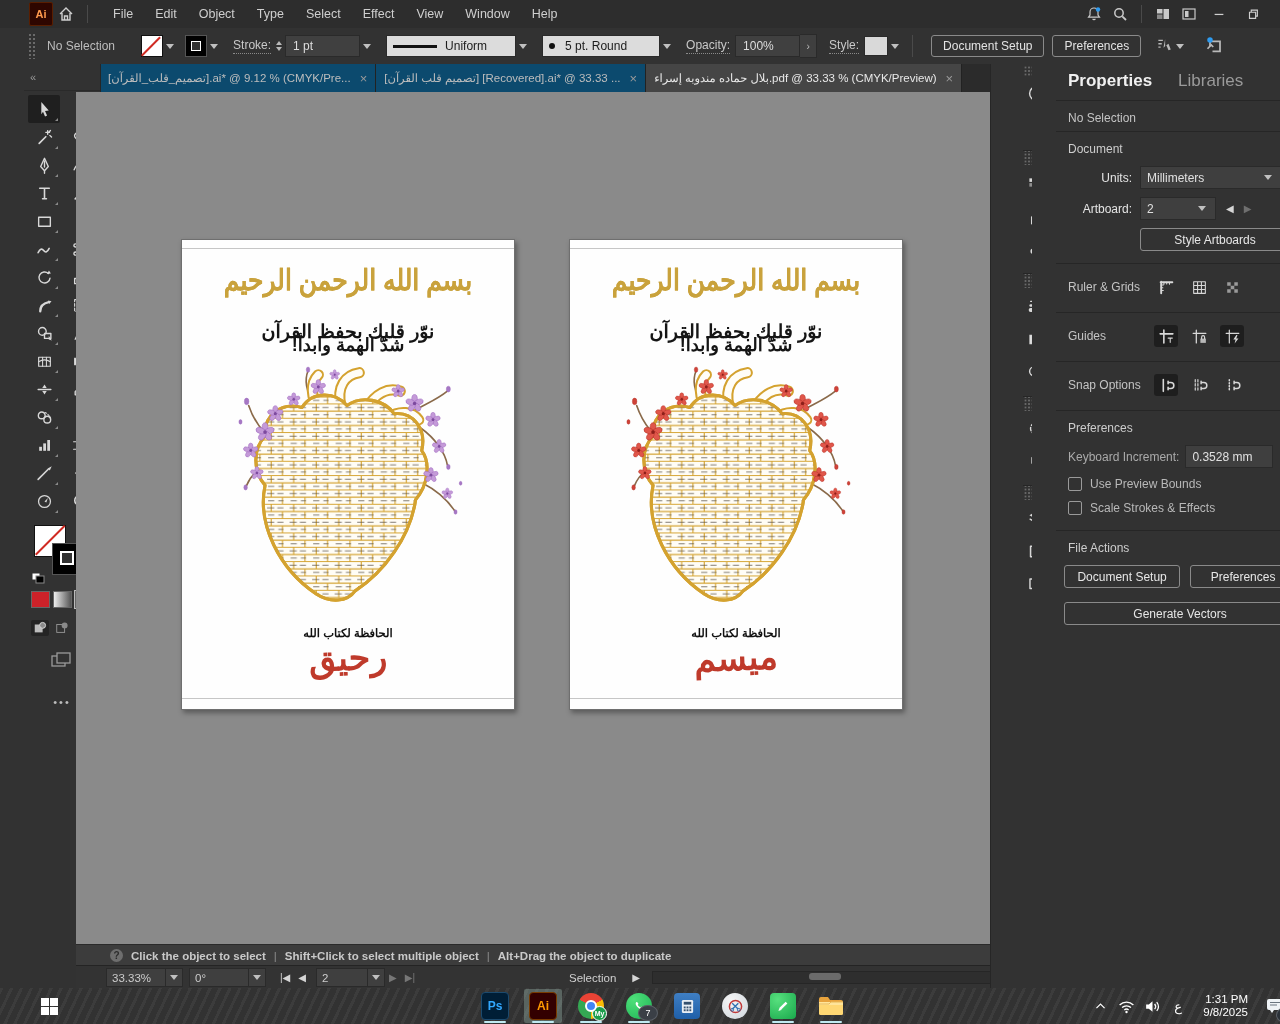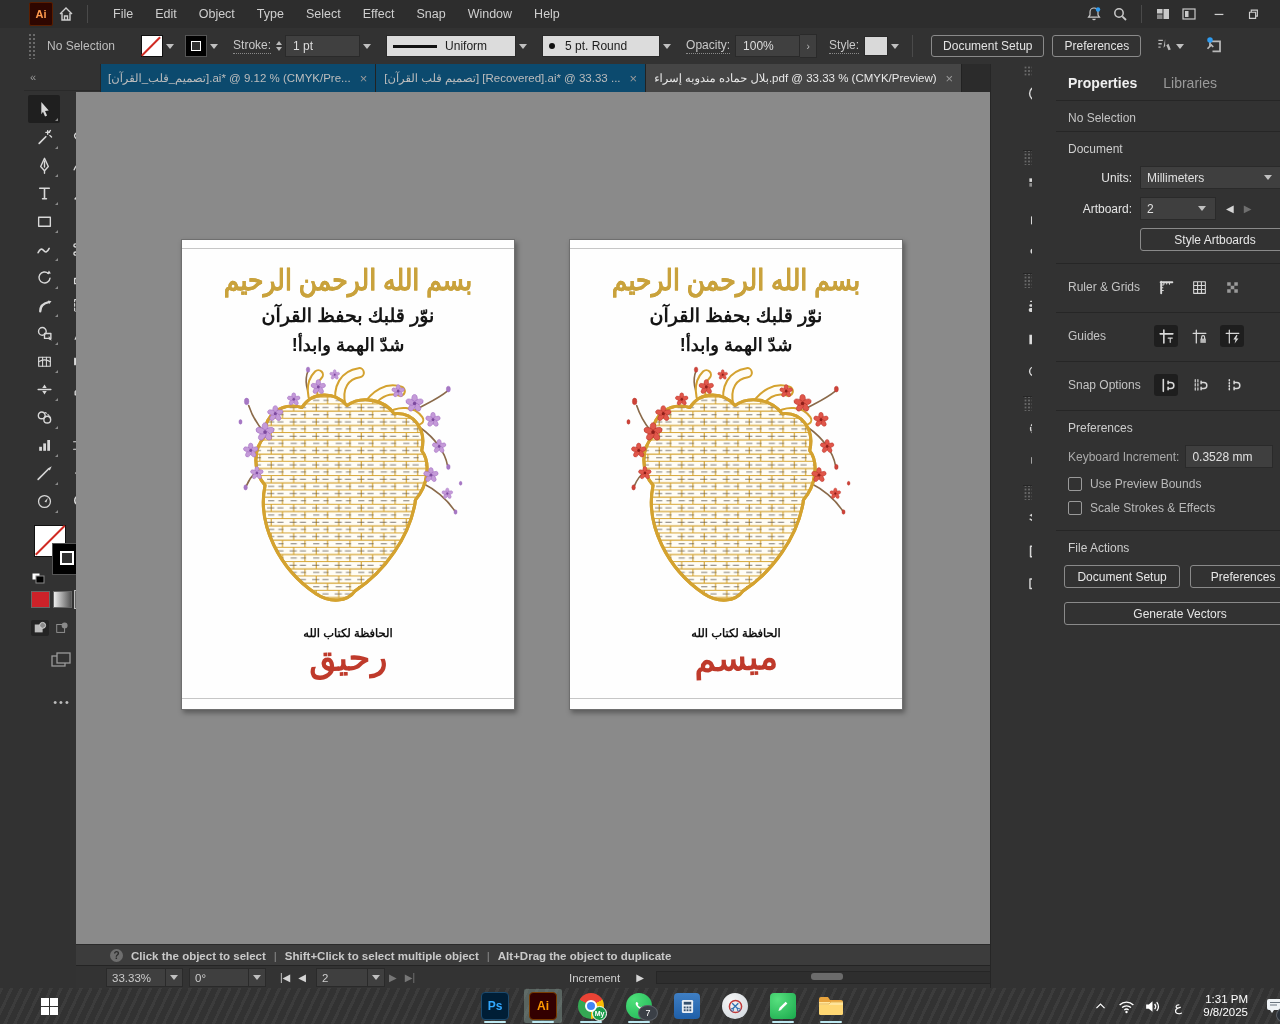--- a/index.html
+++ b/index.html
@@ -66,21 +66,21 @@
   .dmrow{display:flex;justify-content:center;gap:4px;margin-top:12px;}
   .dmode{width:18px;height:16px;display:flex;align-items:center;justify-content:center;border-radius:2px;}
   .dmode.active{background:#242424;}
   .dots3{color:#bdbdbd;text-align:center;margin-top:26px;letter-spacing:2px;font-size:11px;}
   
   #canvas{left:76px;top:92px;width:914px;height:896px;background:#8a8a8a;overflow:hidden;}
   .artboard{position:absolute;top:147px;width:332px;height:469px;background:#fefefe;border:1px solid #6f6f6f;box-shadow:2px 3px 5px rgba(0,0,0,.35);}
   .ab-line{position:absolute;left:0;width:100%;height:1px;background:#c6c6c6;}
   .ab-bismillah{position:absolute;left:0;top:26px;width:100%;text-align:center;font-weight:bold;font-size:25px;letter-spacing:-1px;color:#c9a23c;transform:scaleY(1.15);text-shadow:0 0 .4px #c9a23c;}
   .ab-headline{position:absolute;left:0;width:100%;text-align:center;font-weight:bold;color:#151515;direction:rtl;}
-  .h1{top:64px;font-size:19px;}
+  .h1{top:80px;font-size:19px;}
   .h2{top:94px;font-size:18px;}
   .ab-heart{position:absolute;left:38px;top:118px;width:256px;height:266px;}
   .ab-footer{position:absolute;left:0;top:386px;width:100%;text-align:center;font-weight:bold;font-size:11.5px;color:#111;direction:rtl;}
   .ab-name{position:absolute;left:0;top:398px;width:100%;text-align:center;font-weight:bold;font-size:35px;color:#bf3a2b;direction:rtl;transform:rotate(-2deg);}
   .petal{fill:var(--petal);stroke:var(--petal2);stroke-width:.5;}
   .fcenter{fill:var(--fc);}
   .branch{fill:none;stroke:#8a6a4a;stroke-width:1.6;stroke-linecap:round;}
   .budp{fill:var(--bud);stroke:var(--petal2);stroke-width:.4;}
   .bkline{stroke:#d4a22f;stroke-width:1.1;fill:none;}
   .bktext{stroke:#5a5248;stroke-width:.75;fill:none;}
@@ -103,21 +103,21 @@
   #hscroll{flex:1;height:11px;background:#2e2e2e;border:1px solid #262626;margin:0 8px;position:relative;}
   #hthumb{position:absolute;left:46%;top:1px;width:32px;height:7px;background:#6b6b6b;border-radius:3px;}
   
   #paneldock{left:990px;top:64px;width:42px;height:924px;background:#323232;border-left:1px solid #262626;border-right:1px solid #262626;}
   .dock-grip{height:10px;margin:2px 8px 0;background-image:radial-gradient(#6a6a6a .8px,transparent 1px);background-size:3.5px 3.5px;background-position:center;}
   .dock-ic{width:42px;height:34px;display:flex;align-items:center;justify-content:center;}
   .dock-ic svg{width:19px;height:19px;}
   
   #props{left:1032px;top:64px;width:248px;height:924px;background:#323232;font-size:12px;color:#b8b8b8;}
   #props .ptabs{height:36px;display:flex;align-items:flex-end;border-bottom:1px solid #262626;padding-left:12px;gap:26px;position:relative;}
-  .ptab{padding-bottom:9px;font-size:14px;}
+  .ptab{padding-bottom:9px;font-size:17px;}
   .ptab.active{color:#f0f0f0;font-weight:bold;}
   .ptab.inactive{color:#9a9a9a;}
   .pcollapse{position:absolute;right:8px;top:6px;color:#bdbdbd;font-size:12px;}
   .psection-div{height:1px;background:#262626;margin:0;}
   .phead{color:#cdcdcd;padding:10px 12px 6px;}
   .prow{display:flex;align-items:center;padding:4px 12px;}
   .plabel{width:64px;text-align:right;margin-right:8px;color:#e5e5e5;}
   .pdd{background:#3f3f3f;border:1px solid #2a2a2a;height:21px;display:flex;align-items:center;padding:0 6px;color:#e0e0e0;flex:0 0 auto;}
   .pdd .cv{margin-left:auto;}
   .pbtn{border:1px solid #8a8a8a;border-radius:3px;height:21px;display:flex;align-items:center;justify-content:center;color:#e6e6e6;background:transparent;font-size:12px;}
@@ -157,21 +157,21 @@
       </svg>
   </div>
   <div class="tb-sep"></div>
   <div id="menus">
     <span>File</span>
     <span>Edit</span>
     <span>Object</span>
     <span>Type</span>
     <span>Select</span>
     <span>Effect</span>
-    <span>Snap</span>
+    <span>View</span>
     <span>Window</span>
     <span>Help</span>
   </div>
   <div class="right">
     <div class="tb-ic">
       <svg width="16" height="16" viewBox="0 0 16 16">
           <path d="M8 2a4 4 0 0 1 4 4v3l1.5 2.2h-11L4 9V6a4 4 0 0 1 4-4z" stroke="#c9c9c9" stroke-width="1.2" fill="none"></path>
           <path d="M6.7 12.8a1.4 1.4 0 0 0 2.6 0" stroke="#c9c9c9" stroke-width="1.2" fill="none"></path>
           <circle cx="12" cy="3.5" r="2.2" fill="#2e9bf0"></circle>
         </svg>
@@ -910,21 +910,21 @@
   <span class="nav-b" style="margin-left:14px;">|◀</span>
   <span class="nav-b">◀</span>
   <div class="st-dd" style="min-width:40px;">
       <span>2</span>
     </div>
   <div class="st-chev">
       <div class="chev"></div>
     </div>
   <span class="nav-b dim">▶</span>
   <span class="nav-b dim">▶|</span>
-  <span style="margin-left:150px;color:#d0d0d0;">Increment</span>
+  <span style="margin-left:150px;color:#d0d0d0;">Selection</span>
   <span class="nav-b" style="margin-left:16px;">▶</span>
   <div id="hscroll">
       <div id="hthumb"></div>
     </div>
   <span class="nav-b" style="margin-right:6px;">‹</span>
 </div>
 
 <div id="paneldock" class="abs">
     <div class="dock-grip"></div>
     <div class="dock-ic">

